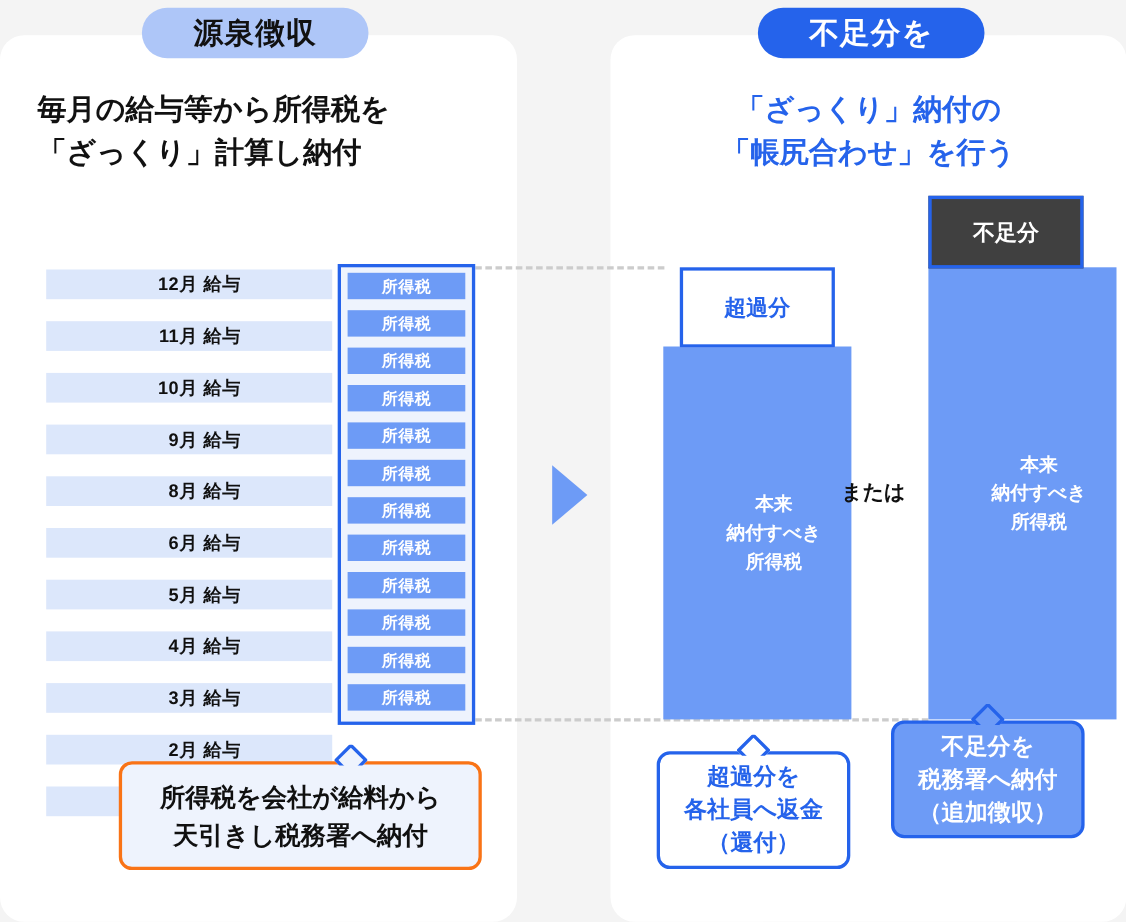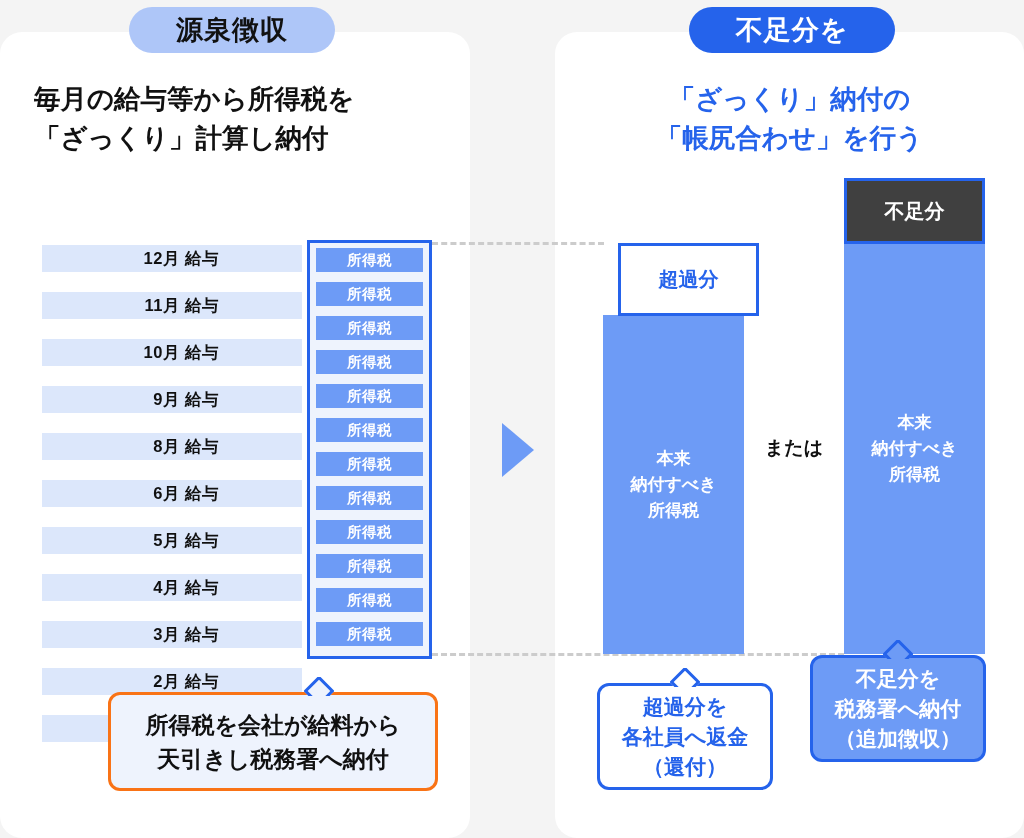--- a/index.html
+++ b/index.html
@@ -135,20 +135,21 @@
     display: flex;
     align-items: center;
     justify-content: center;
     text-align: center;
     color: #ffffff;
     font-size: 17px;
     font-weight: bold;
     line-height: 26px;
     white-space: pre-line;
     z-index: 3;
+    padding-left: 30px;
   }
   #bar-left-main  { left: 603px; top: 315px; width: 141px; height: 339px; }
   #bar-right-main { left: 844px; top: 243px; width: 141px; height: 411px; }
 
   .bar-cap {
     position: absolute;
     display: flex;
     align-items: center;
     justify-content: center;
     font-size: 20px;

